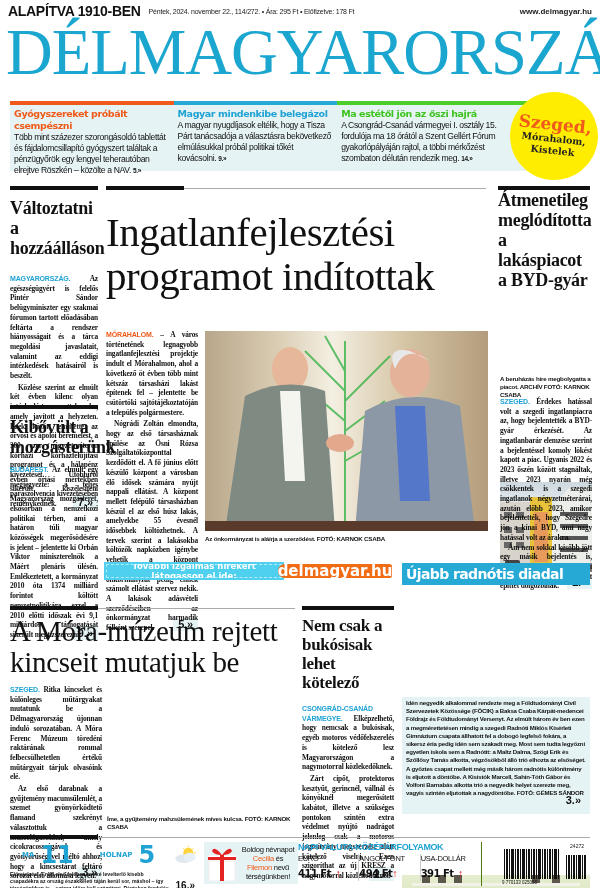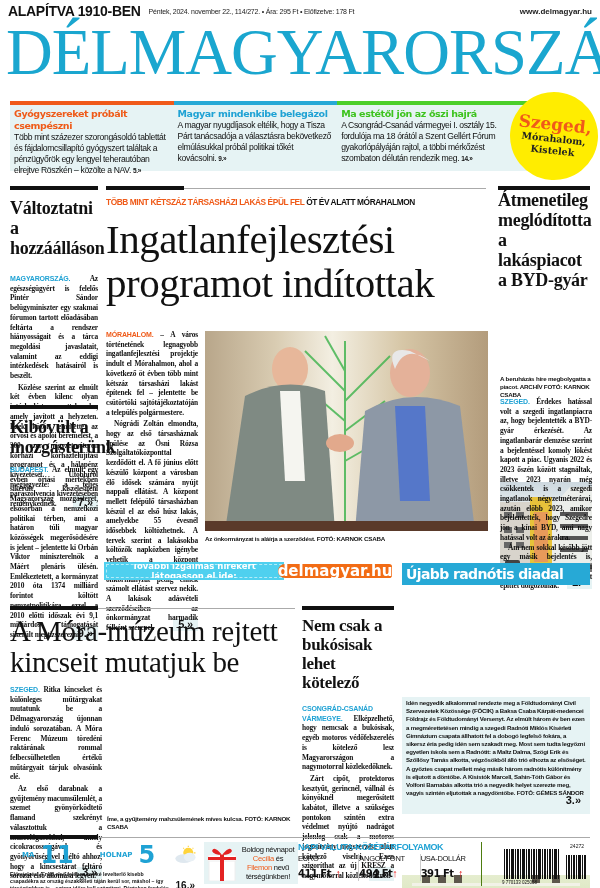--- a/index.html
+++ b/index.html
@@ -93,24 +93,21 @@
   <div style="text-align:right;margin-top:-14px">
       <span class="pgref">9.»</span>
     </div>
 </div>
 
 <div class="abs" style="top:186px;left:106px;width:380px">
   <div style="display:flex;align-items:center">
       <div style="width:78px;height:4px;background:#111"></div>
       <div style="flex:1;height:1px;background:#aaa"></div>
     </div>
-  <div style="margin-top:7px;font-size:8.3px;font-weight:bold;letter-spacing:-0.4px;font-family:'Liberation Sans',sans-serif">
-    <span style="color:#ef5a18">TÖBB MINT KÉTSZÁZ TÁRSASHÁZI LAKÁS ÉPÜL FEL</span> <span>ÖT ÉV ALATT MÓRAHALMON</span>
-  </div>
-  <h1 style="font-family:'Liberation Serif',serif;font-weight:normal;font-size:41px;line-height:44px;margin-top:10px;letter-spacing:-0.5px">Ingatlanfejlesztési programot indítottak</h1>
+  <h1 style="font-family:'Liberation Serif',serif;font-weight:normal;font-size:41px;line-height:44px;margin-top:20px;letter-spacing:-0.5px">Ingatlanfejlesztési programot indítottak</h1>
 </div>
 
 <div class="abs body" style="top:330px;left:106px;width:92px">
   <span class="kicker or">MÓRAHALOM.</span> <span>– A város történetének legnagyobb ingatlanfejlesztési projektje indult el Mórahalmon, ahol a következő öt évben több mint kétszáz társasházi lakást építenek fel – jelentette be csütörtöki sajtótájékoztatóján a település polgármestere.</span>
   <div style="text-indent:8px;margin-top:2px"><span>Nógrádi Zoltán elmondta, hogy az első társasháznak épülése az Ősni Rózsa Szolgáltatóközponttal kezdődött el. A fő június előtt készülő központ a városban élő idősek számára nyújt nappali ellátást. A központ mellett felépülő társasházban készül el az első húsz lakás, amelyekbe 55 évesnél idősebbek költözhetnek. A tervek szerint a lakásokba költözők napközben igénybe vehetik a központ szolgáltatásait, az önkormányzat pedig ennek számolt ellátást szervez nekik. A lakások adásvételi szerződéseiben az önkormányzat harmadik félként szerepel.</span></div>
   <div style="text-align:right;margin-top:-14px">
       <span class="pgref">5.»</span>
     </div>
 </div>
 

